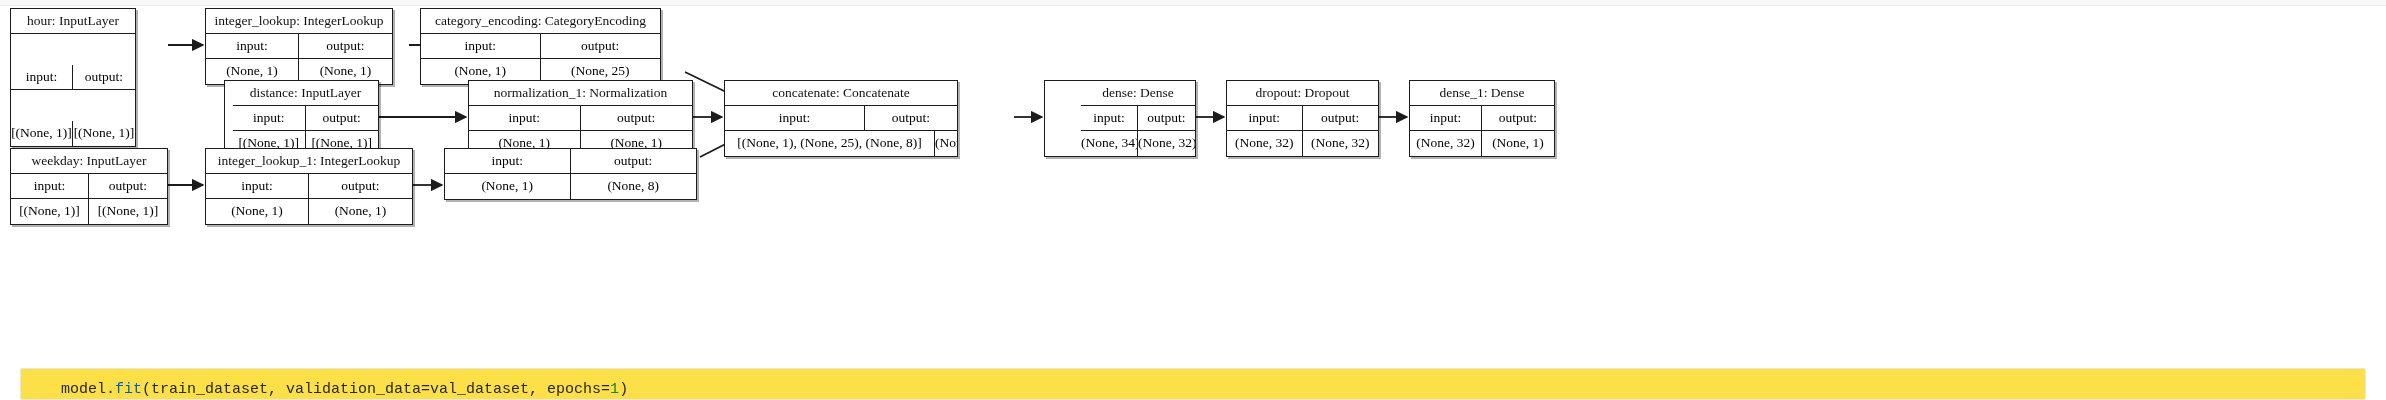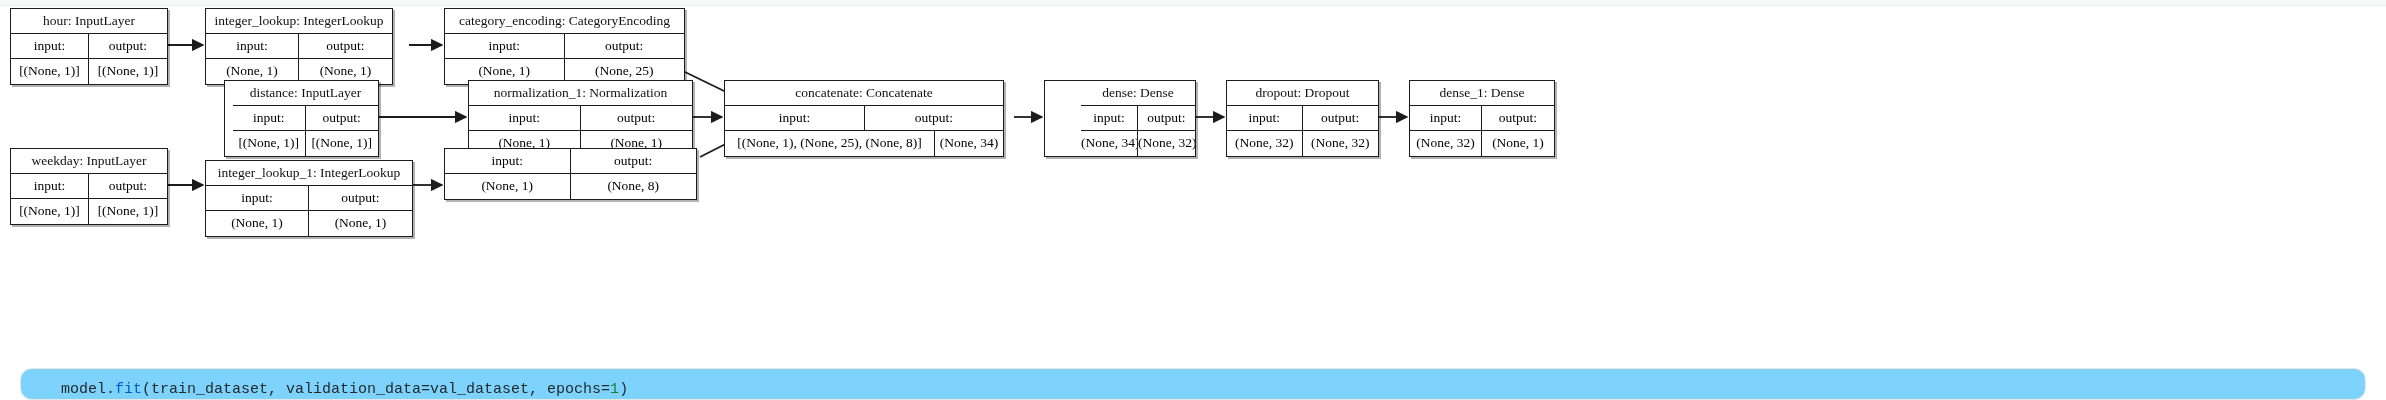--- a/index.html
+++ b/index.html
@@ -92,23 +92,23 @@
   .node.wide .node-row.labels .cell.left { flex: 0 0 140px; }
   .node.wide .node-row.labels .cell.right { flex: 1 1 auto; }
 
   
   #code-cell {
     position: absolute;
     left: 20px;
     top: 368px;
     width: 2346px;
     height: 32px;
-    background: #7dd3fc;
+    background: #fde047;
     border: 1px solid #e6e6e6;
-    border-radius: 12px;
+    border-radius: 2px;
     box-sizing: border-box;
     overflow: hidden;
   }
   #code-line {
     position: absolute;
     left: 40px;
     top: 11px;
     font-family: "Liberation Mono", "DejaVu Sans Mono", monospace;
     font-size: 15px;
     line-height: 20px;
@@ -145,21 +145,21 @@
 
       <path d="M 685 72 L 757 107"></path>
       <path d="M 700 157 L 757 128"></path>
 
       <line x1="1014" y1="117" x2="1042" y2="117"></line>
       <line x1="1196" y1="117" x2="1224" y2="117"></line>
       <line x1="1379" y1="117" x2="1407" y2="117"></line>
     </g>
   </svg>
 
-  <div class="node" style="left:10px; top:8px; width:158px;">
+  <div class="node" style="left:10px; top:8px; width:126px;gap:31px;">
     <div class="node-title">hour: InputLayer</div>
     <div class="node-row labels">
       <div class="cell left">input:</div>
       <div class="cell right">output:</div>
     </div>
     <div class="node-row shapes">
       <div class="cell left">[(None, 1)]</div>
       <div class="cell right">[(None, 1)]</div>
     </div>
   </div>
@@ -169,21 +169,21 @@
     <div class="node-row labels">
       <div class="cell left">input:</div>
       <div class="cell right">output:</div>
     </div>
     <div class="node-row shapes">
       <div class="cell left">(None, 1)</div>
       <div class="cell right">(None, 1)</div>
     </div>
   </div>
 
-  <div class="node" style="left:444px; top:8px; width:241px;">
+  <div class="node" style="left:420px; top:8px; width:241px;">
     <div class="node-title">category_encoding: CategoryEncoding</div>
     <div class="node-row labels">
       <div class="cell left">input:</div>
       <div class="cell right">output:</div>
     </div>
     <div class="node-row shapes">
       <div class="cell left">(None, 1)</div>
       <div class="cell right">(None, 25)</div>
     </div>
   </div>
@@ -205,21 +205,21 @@
     <div class="node-row labels">
       <div class="cell left">input:</div>
       <div class="cell right">output:</div>
     </div>
     <div class="node-row shapes">
       <div class="cell left">(None, 1)</div>
       <div class="cell right">(None, 1)</div>
     </div>
   </div>
 
-  <div class="node wide" style="left:724px; top:80px; width:280px;">
+  <div class="node wide" style="left:724px; top:80px; width:234px;">
     <div class="node-title">concatenate: Concatenate</div>
     <div class="node-row labels">
       <div class="cell left">input:</div>
       <div class="cell right">output:</div>
     </div>
     <div class="node-row shapes">
       <div class="cell left">[(None, 1), (None, 25), (None, 8)]</div>
       <div class="cell right">(None, 34)</div>
     </div>
   </div>
@@ -265,21 +265,21 @@
     <div class="node-row labels">
       <div class="cell left">input:</div>
       <div class="cell right">output:</div>
     </div>
     <div class="node-row shapes">
       <div class="cell left">[(None, 1)]</div>
       <div class="cell right">[(None, 1)]</div>
     </div>
   </div>
 
-  <div class="node" style="left:205px; top:160px; width:208px;">
+  <div class="node" style="left:205px; top:148px; width:208px;">
     <div class="node-title">integer_lookup_1: IntegerLookup</div>
     <div class="node-row labels">
       <div class="cell left">input:</div>
       <div class="cell right">output:</div>
     </div>
     <div class="node-row shapes">
       <div class="cell left">(None, 1)</div>
       <div class="cell right">(None, 1)</div>
     </div>
   </div>

